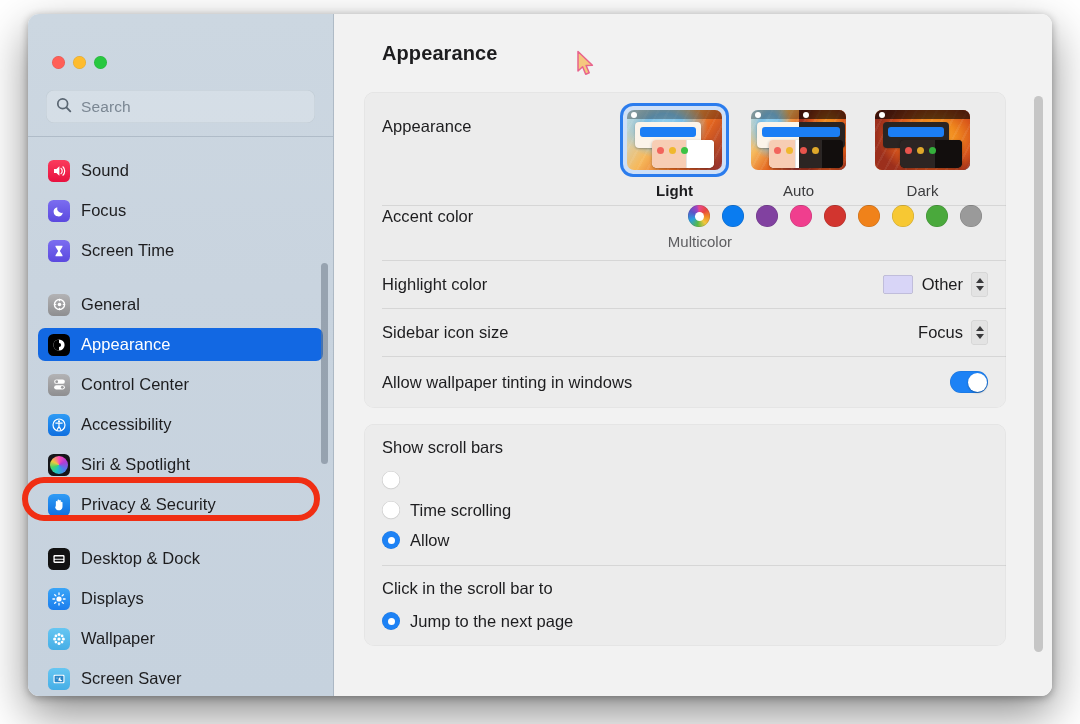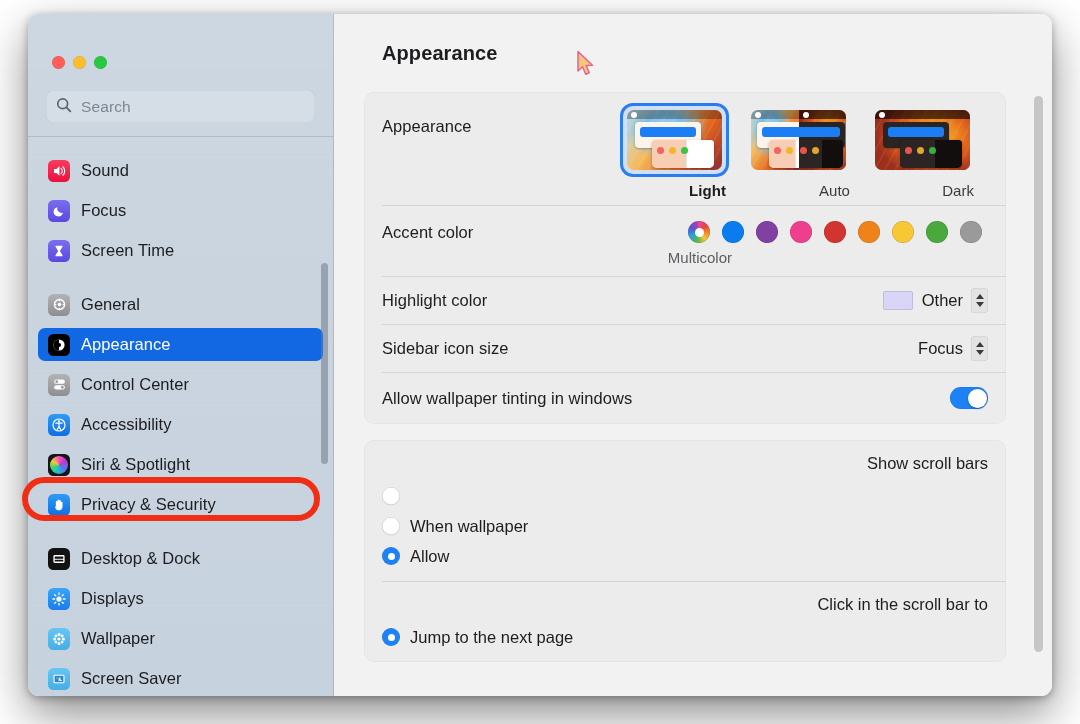--- a/index.html
+++ b/index.html
@@ -155,21 +155,21 @@
   .row-label {
     font-size: 16.5px; color: #1d1d1f; letter-spacing: .05px;
     flex: 0 0 auto;
   }
   .row-spacer { flex: 1 1 auto; }
 
   
   #appearance-row { padding-top: 14px; padding-bottom: 6px; align-items: flex-start; }
   #appearance-row .row-label { padding-top: 11px; }
   #theme-options { display: flex; gap: 21px; padding-right: 14px; }
-  .theme-opt { width: 103px; display: flex; flex-direction: column; align-items: flex-end; }
+  .theme-opt { width: 103px; display: flex; flex-direction: column; align-items: center; }
   .theme-thumb-ring {
     width: 103px; height: 68px;
     border-radius: 10px;
     padding: 4px;
     display: flex; align-items: center; justify-content: center;
   }
   .theme-opt.selected .theme-thumb-ring {
     box-shadow: 0 0 0 3px #2b7ced;
     background: #cfe0f7;
   }
@@ -226,21 +226,21 @@
   .win-front .fsb { width:34px; height:100%; background:#f7cdb4; }
   .win-front.dark .fsb { width:34px; background:#2c2523; }
   .win-front .fmain { flex:1; background:#fff; border-left:1px solid rgba(0,0,0,.1); }
   .win-front.dark .fmain { background:#120e0d; border-left:1px solid rgba(255,255,255,.1); }
   .dots { position:absolute; left:5px; top:7px; display:flex; gap:5px; }
   .dots b { width:7px; height:7px; border-radius:50%; display:block; }
   .split { position:absolute; inset:0; display:flex; }
   .split > div { width:50%; height:100%; position:relative; overflow:hidden; }
 
   
-  #accent-row { flex-direction: column; align-items: stretch; padding-top: 16px; padding-bottom: 4px; }
+  #accent-row { flex-direction: column; align-items: stretch; padding-top: 0; padding-bottom: 4px; }
   #accent-top { display:flex; align-items:center; }
   .swatches { display:flex; gap: 12px; padding-right: 6px; }
   .swatch { width: 22px; height: 22px; border-radius: 50%; box-shadow: inset 0 0 0 .5px rgba(0,0,0,.17); }
   .swatch.multi {
     background: conic-gradient(#e94a8c 0deg, #e8463f 50deg, #f08c25 95deg, #f2c73d 140deg, #56b947 190deg, #2a9de0 245deg, #5b54c8 300deg, #a343c0 345deg, #e94a8c 360deg);
     position: relative;
   }
   .swatch.multi::after {
     content:""; position:absolute; left:6.5px; top:6.5px;
     width:9px; height:9px; border-radius:50%; background:#fff;
@@ -289,21 +289,21 @@
     background:#fff; box-shadow: 0 1px 2px rgba(0,0,0,.3);
     display:block;
   }
 
   
   .group-block { padding: 14px 18px 10px 18px; position: relative; }
   .group-block + .group-block::before {
     content:""; position:absolute; left:18px; right:0; top:0; height:1px;
     background: rgba(0,0,0,.09);
   }
-  .group-title { font-size: 16.5px; color:#1d1d1f; margin-bottom: 8px; text-align: right; }
+  .group-title { font-size: 16.5px; color:#1d1d1f; margin-bottom: 8px; }
   .radio-row { display:flex; align-items:center; gap:10px; height:30px; }
   .radio {
     width:18px; height:18px; border-radius:50%;
     background:#fff; box-shadow: inset 0 0 0 .5px rgba(0,0,0,.22), 0 .5px 1px rgba(0,0,0,.08);
     flex:0 0 18px; position:relative;
   }
   .radio.on { background:#1d82f5; box-shadow: inset 0 0 0 .5px rgba(0,0,0,.1); }
   .radio.on::after {
     content:""; position:absolute; left:5.5px; top:5.5px;
     width:7px; height:7px; border-radius:50%; background:#fff;
@@ -834,21 +834,21 @@
         <div class="card">
 
           <div class="group-block">
             <div class="group-title">Show scroll bars</div>
 
             <div class="radio-row">
               <span class="radio"></span>
             </div>
             <div class="radio-row">
               <span class="radio"></span>
-              <span class="radio-label">When wallpaper</span>
+              <span class="radio-label">Time scrolling</span>
             </div>
             <div class="radio-row">
               <span class="radio on"></span>
               <span class="radio-label">Allow</span>
             </div>
           </div>
 
           <div class="group-block">
             <div class="group-title">Click in the scroll bar to</div>
             <div class="radio-row">

